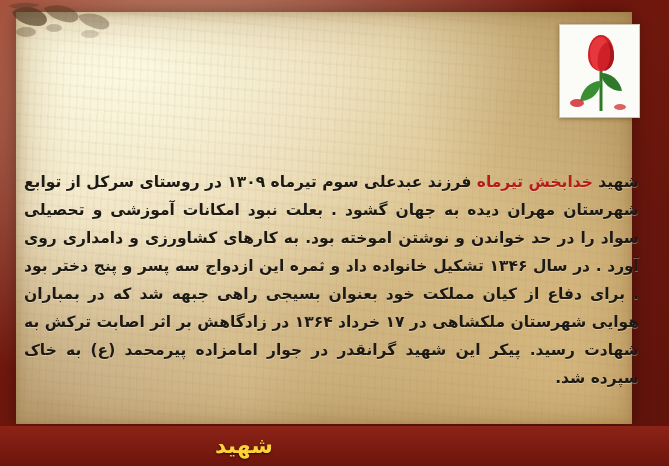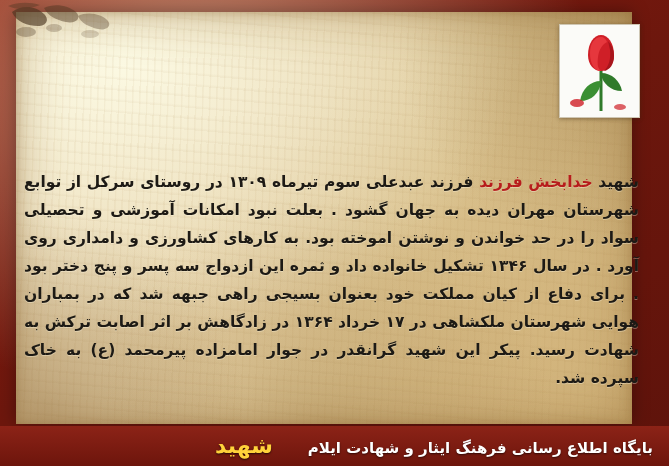--- a/index.html
+++ b/index.html
@@ -172,24 +172,23 @@
         <path d="M28,30 C28,18 34,10 41,10 C48,10 54,18 54,30 C54,40 48,46 41,46 C34,46 28,40 28,30 Z" fill="#cf1f27"></path>
         <path d="M30,28 C30,18 35,12 41,12 C44,12 46,14 47,17 C43,19 39,24 38,32 C37,40 38,44 41,46 C34,46 30,38 30,28 Z" fill="#e6373d"></path>
         <path d="M48,16 C52,20 54,25 54,31 C54,39 50,45 44,46 C49,41 51,33 50,25 Z" fill="#a8151c"></path>
         <ellipse cx="17" cy="78" rx="7" ry="4" fill="#cf1f27" opacity="0.8"></ellipse>
         <ellipse cx="60" cy="82" rx="6" ry="3" fill="#cf1f27" opacity="0.7"></ellipse>
       </g>
     </svg>
   </div>
 
   <p class="body-text">
-    <span>شهید </span><span class="name-highlight">خدابخش فرزند</span>
+    <span>شهید </span><span class="name-highlight">خدابخش تیرماه</span>
     <span id="bio-rest"> فرزند عبدعلی سوم تیرماه ۱۳۰۹ در روستای سرکل از توابع شهرستان مهران دیده به جهان گشود . بعلت نبود امکانات آموزشی و تحصیلی سواد را در حد خواندن و نوشتن اموخته بود. به کارهای کشاورزی و دامداری روی آورد . در سال ۱۳۴۶ تشکیل خانواده داد و ثمره این ازدواج سه پسر و پنج دختر بود . برای دفاع از کیان مملکت خود بعنوان بسیجی راهی جبهه شد که در بمباران هوایی شهرستان ملکشاهی در ۱۷ خرداد ۱۳۶۴ در زادگاهش بر اثر اصابت ترکش به شهادت رسید. پیکر این شهید گرانقدر در جوار امامزاده پیرمحمد (ع) به خاک سپرده شد.</span>
   </p>
 
   <div class="footer-band">
     <div class="footer-logo">
       <div class="glyph">شهید</div>
     </div>
-    <div class="footer-text">بایگاه اطلاع رسانی فرهنگ ایثار و شهادت ایلام</div>
   </div>
 
 </div>
 
 </body></html>

